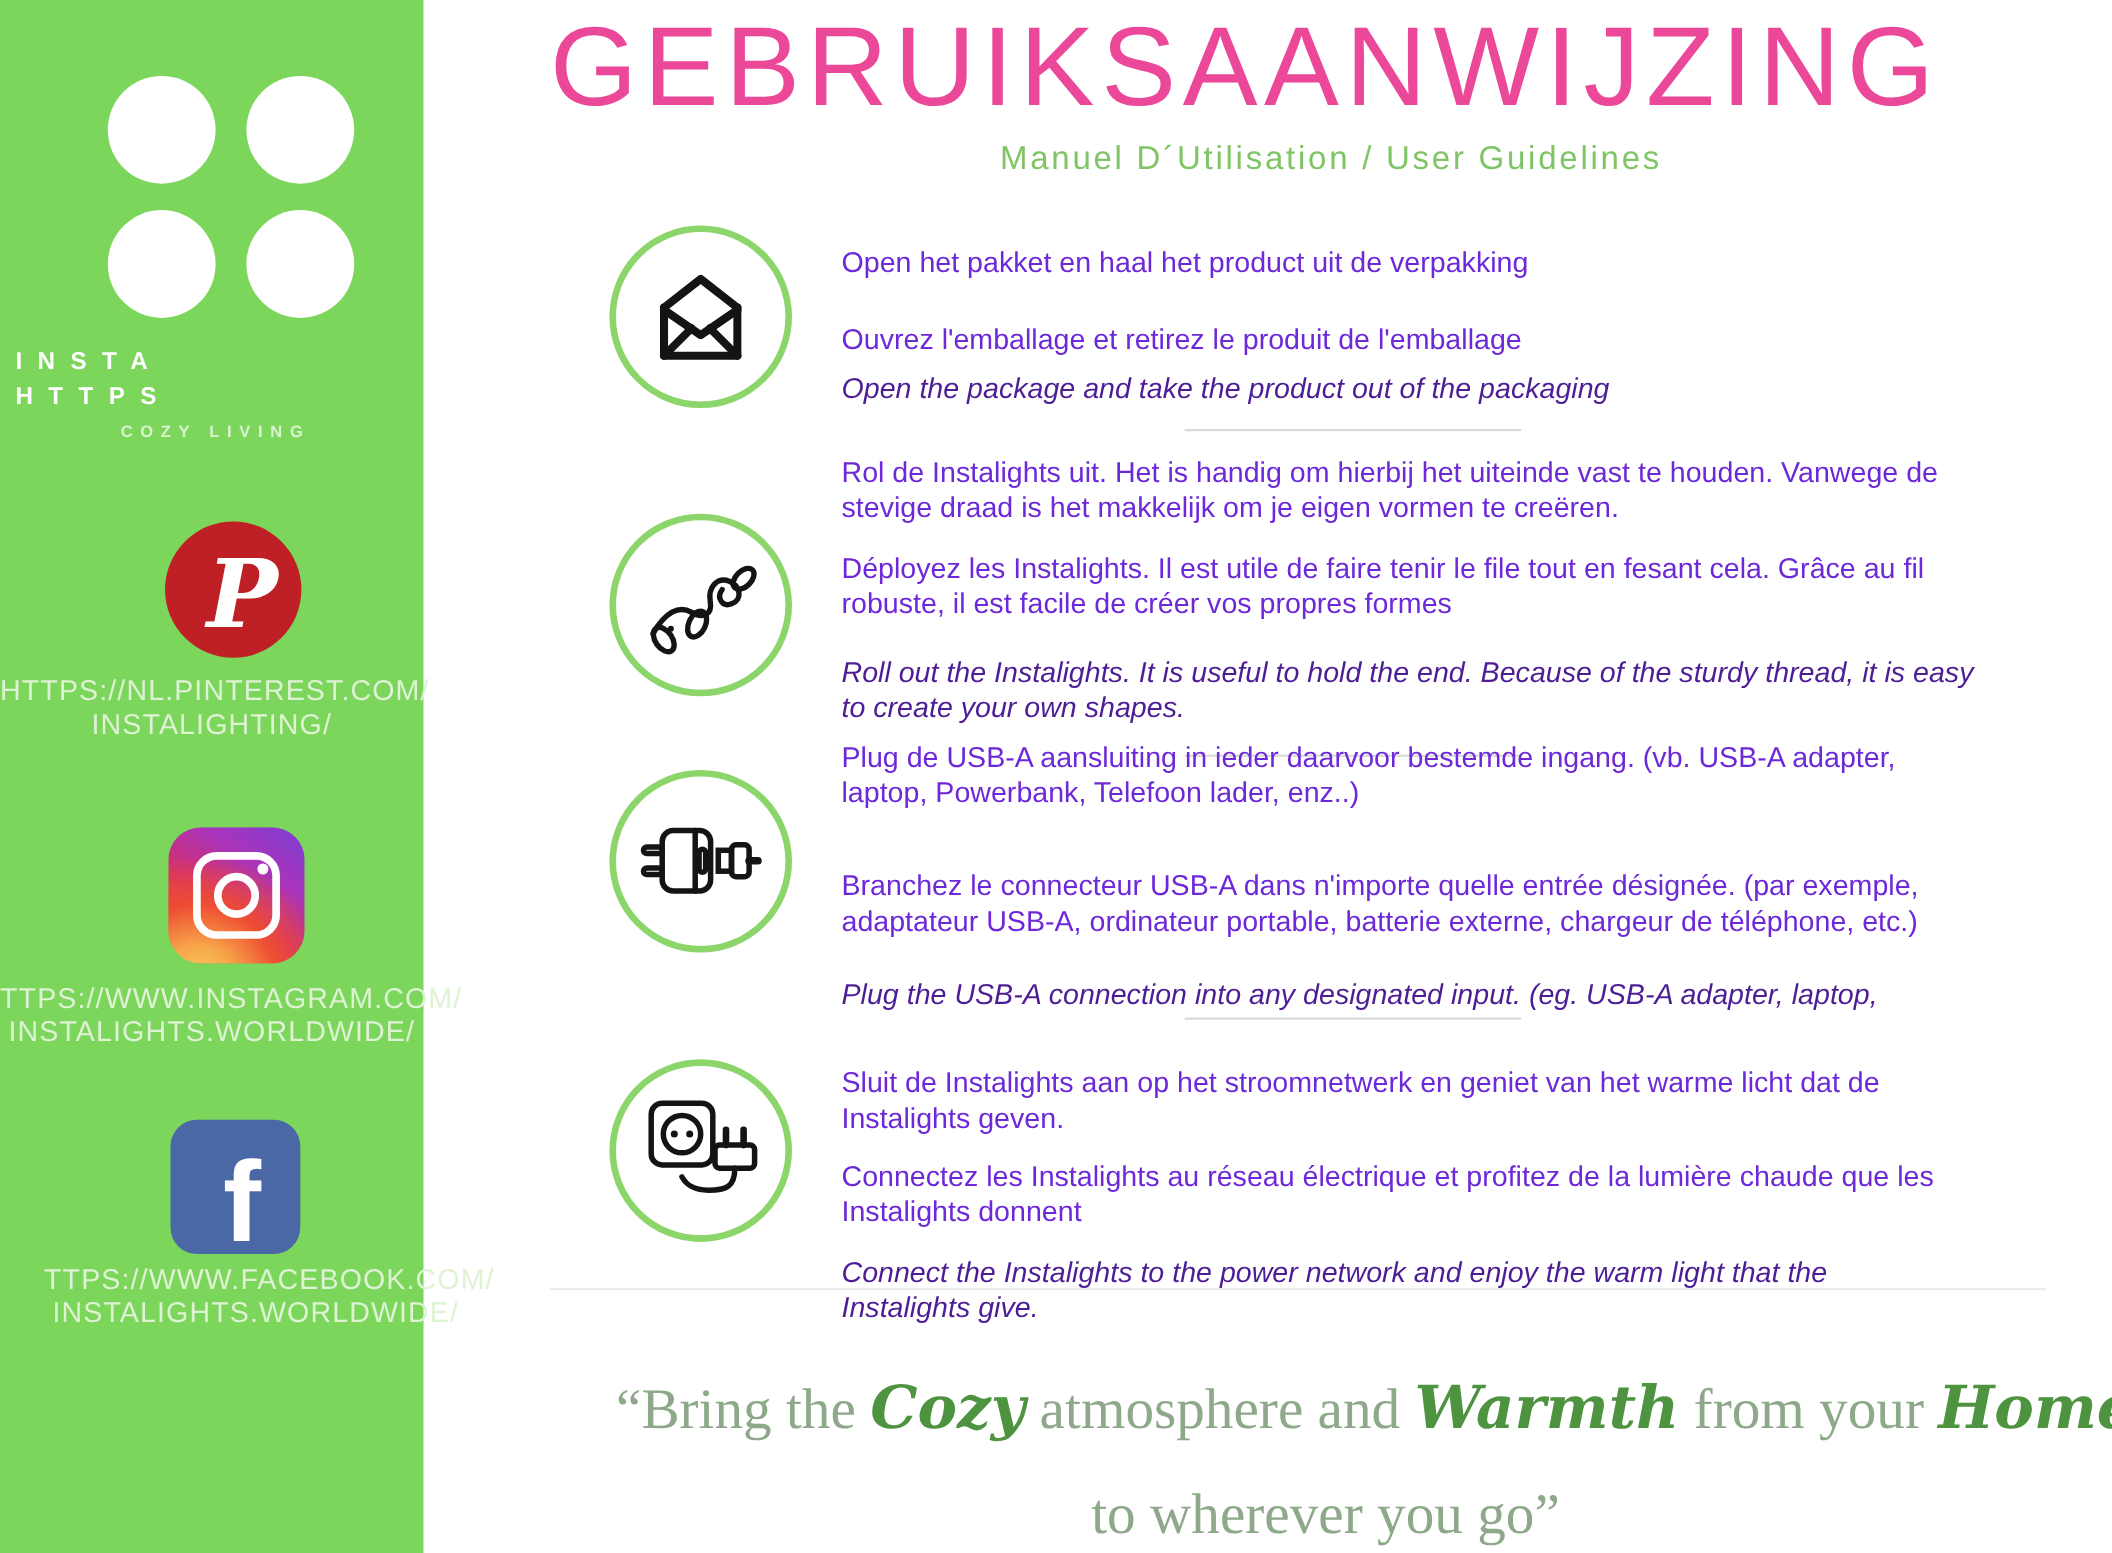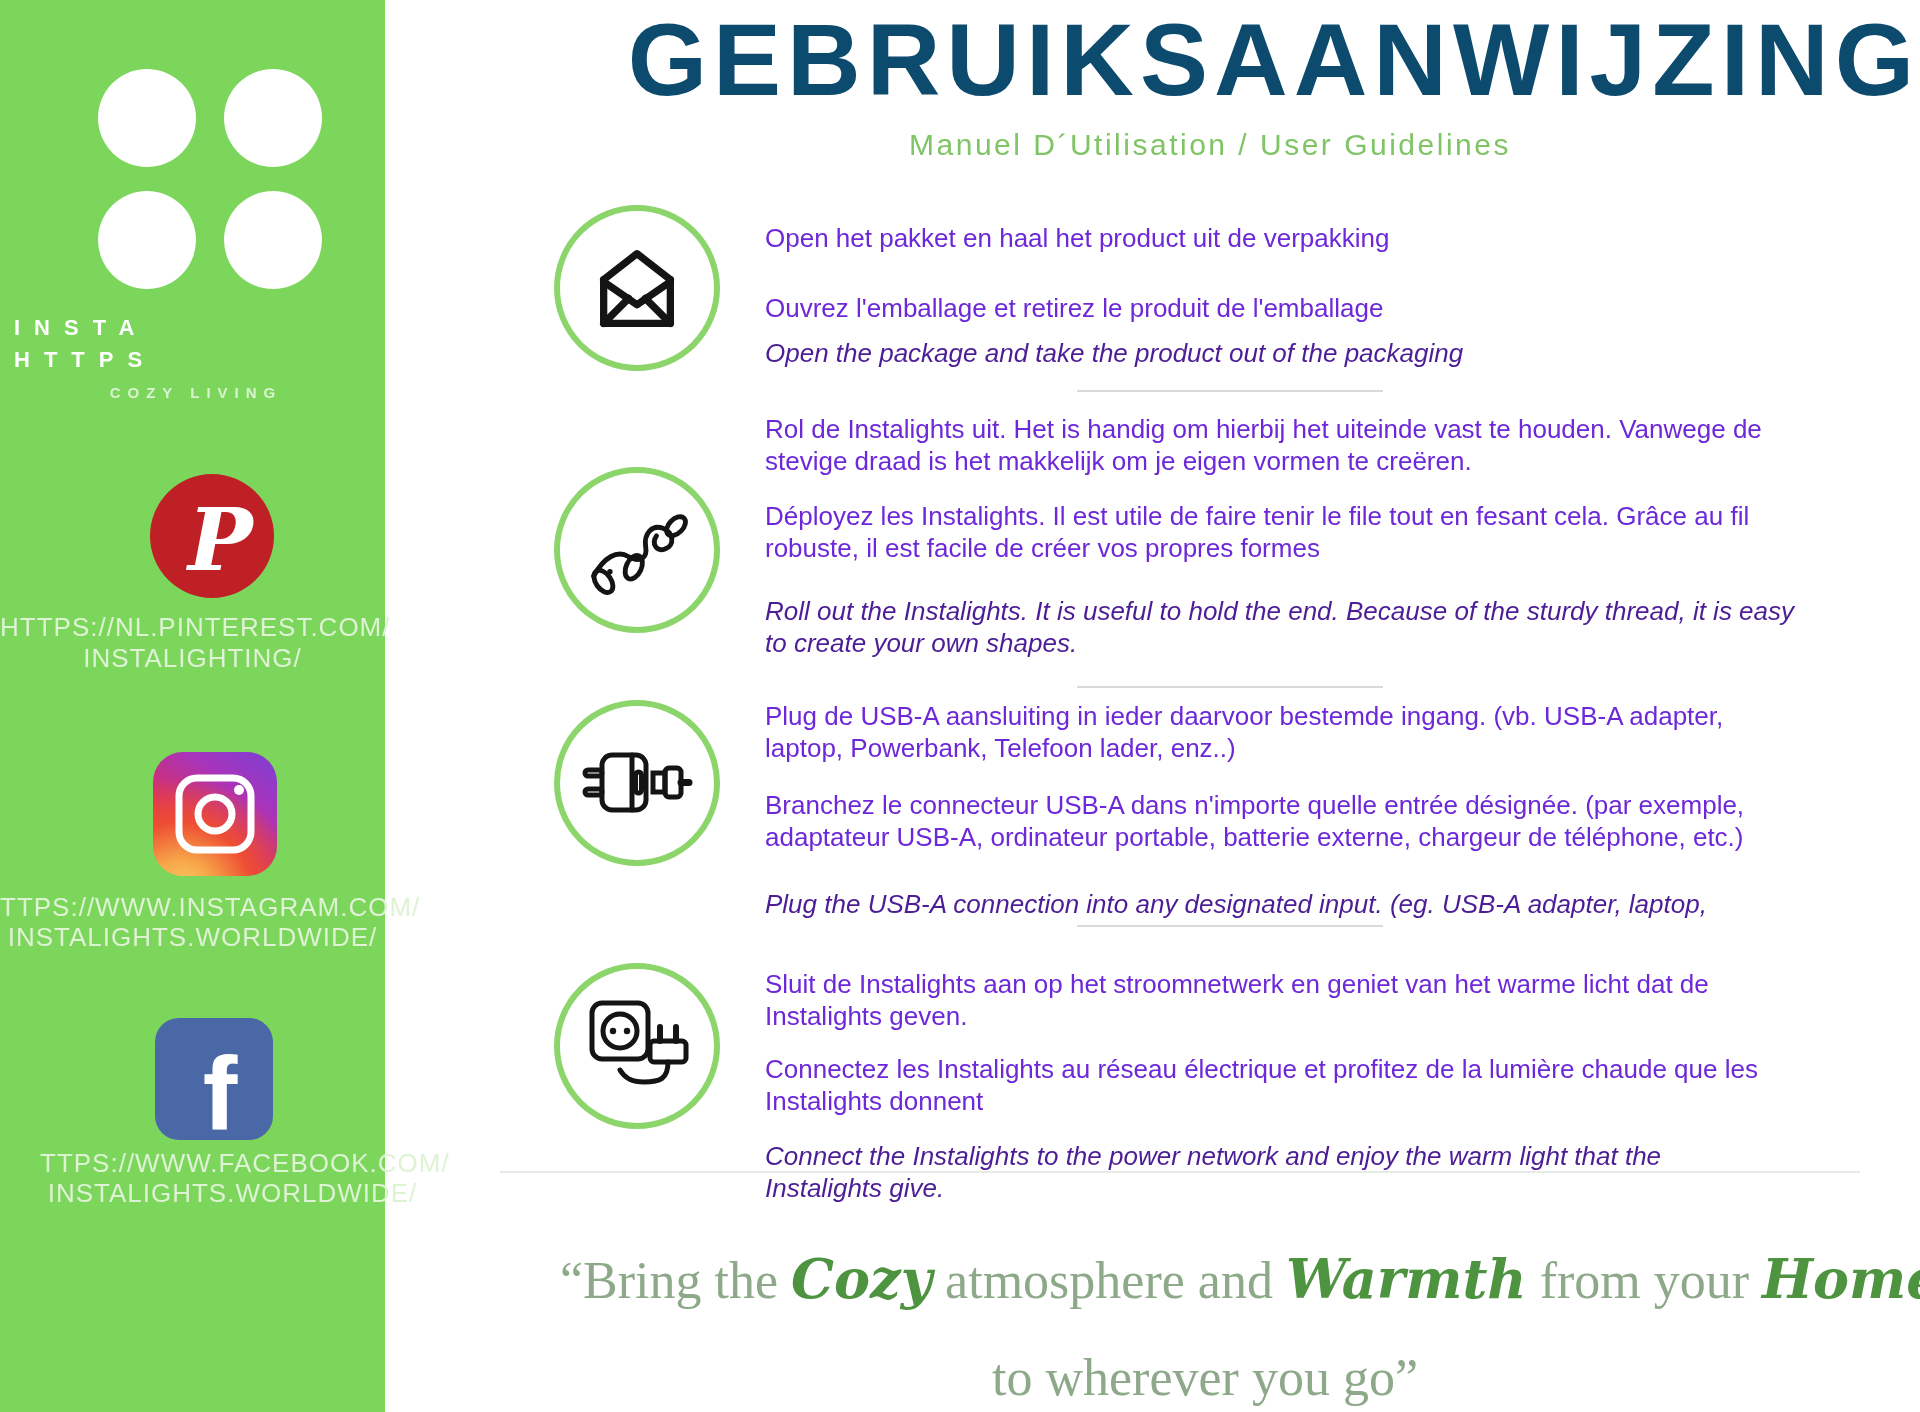--- a/index.html
+++ b/index.html
@@ -21,22 +21,22 @@
      background:
        radial-gradient(circle at 22% 115%, #fdd36c 0%, #f7a649 20%, #ee4d33 42%, rgba(238,77,51,0) 68%),
        linear-gradient(215deg,#7b3fd4 0%,#a834bb 30%,#d62f67 62%,#e8433a 90%);}
   .fb-icon{left:155px;top:1018px;width:118px;height:122px;border-radius:24px;background:#4a68a6;overflow:hidden;}
   .fb-glyph{color:#fff;font-weight:bold;font-size:104px;line-height:100px;transform:translate(6px,14px);}
   .social-url{position:absolute;left:0;width:385px;text-align:center;color:#def2d4;
               font-size:26px;line-height:31px;letter-spacing:1px;white-space:pre;}
   .pin-url{top:612px;} .ig-url{top:880px;line-height:30px;margin-top:12px;} .fb-url{top:1148px;line-height:30px;padding-left:40px;}
 
   
-  .doc-title{position:absolute;left:500px;top:2px;width:1420px;text-align:right;color:#0c4a6e;
-             font-size:102px;line-height:116px;letter-spacing:6px;white-space:nowrap;font-weight:bold;}
+  .doc-title{position:absolute;left:500px;top:2px;width:1420px;text-align:left;color:#ec4899;
+             font-size:102px;line-height:116px;letter-spacing:6px;white-space:nowrap;}
   .doc-subtitle{position:absolute;left:500px;top:127px;width:1420px;text-align:center;color:#7fc465;
                 font-size:30px;line-height:36px;letter-spacing:2.5px;}
 
   
   .step-icon{position:absolute;left:554px;width:166px;height:166px;border:6px solid #8bd56b;border-radius:50%;
              box-sizing:border-box;background:#fff;display:flex;align-items:center;justify-content:center;}
   .icon1{top:205px;} .icon2{top:467px;} .icon3{top:700px;} .icon4{top:963px;}
   .step-text{position:absolute;left:765px;width:1080px;font-size:26px;line-height:32px;color:#6d28d9;
              white-space:pre-line;z-index:2;}
   .step-en{font-style:italic;color:#4c1d95;}
@@ -136,21 +136,21 @@
       <rect x="4" y="36" width="17" height="6" rx="3"></rect>
       <rect x="4" y="55" width="17" height="6" rx="3"></rect>
       <rect x="21" y="21" width="44" height="55" rx="10"></rect>
       <line x1="51" y1="21" x2="51" y2="76"></line>
       <rect x="54.5" y="38" width="6" height="21" rx="3"></rect>
       <rect x="72" y="39" width="12" height="19"></rect>
       <rect x="84" y="34" width="16" height="29" rx="4"></rect>
       <line x1="100" y1="48.5" x2="108" y2="48.5" stroke-width="7"></line>
     </svg>
   </div>
-  <div class="step-text" style="top:700px">Plug de USB-A aansluiting in ieder daarvoor bestemde ingang. (vb. USB-A adapter,
+  <div class="step-text" style="top:672px">Plug de USB-A aansluiting in ieder daarvoor bestemde ingang. (vb. USB-A adapter,
 laptop, Powerbank, Telefoon lader, enz..)</div>
   <div class="step-text" style="top:789px">Branchez le connecteur USB-A dans n'importe quelle entrée désignée. (par exemple,
 adaptateur USB-A, ordinateur portable, batterie externe, chargeur de téléphone, etc.)</div>
   <div class="step-text step-en" style="top:888px">Plug the USB-A connection into any designated input. (eg. USB-A adapter, laptop,</div>
   <div class="divider" style="top:925px"></div>
 
   <div class="step-icon icon4">
     <svg width="110" height="102" viewBox="0 0 110 102" fill="none" stroke="#141414" stroke-width="5" stroke-linecap="round">      
         <rect x="10" y="8" width="56" height="56" rx="10"></rect>
       <circle cx="38" cy="36" r="17"></circle>

